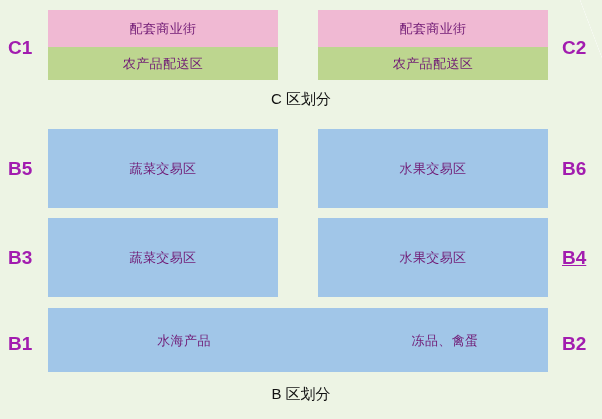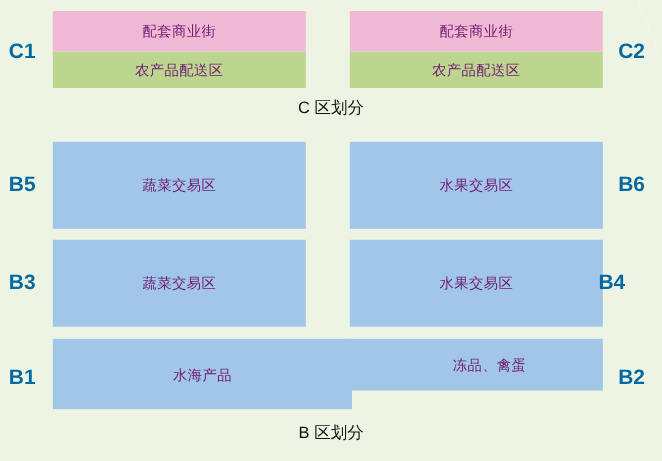--- a/index.html
+++ b/index.html
@@ -49,21 +49,21 @@
     color: #701a75;
     letter-spacing: 0.4px;
     line-height: 1;
     white-space: nowrap;
   }
 
   .side-label {
     position: absolute;
     font-size: 19px;
     font-weight: bold;
-    color: #0369a1;
+    color: #a21caf;
     line-height: 1;
     white-space: nowrap;
   }
   .side-label.left  { text-align: left; }
   .side-label.right { text-align: right; }
 
   .section-caption {
     position: absolute;
     width: 602px;
     left: 0;
@@ -125,29 +125,29 @@
   <div class="side-label left" style="left:8px; top:248px;">B3</div>
 
   <div class="zone-box" style="left:48px; top:218px; width:230px; height:79px; background:#a1c6e8;">
     <span class="zone-label">蔬菜交易区</span>
   </div>
 
   <div class="zone-box" style="left:318px; top:218px; width:230px; height:79px; background:#a1c6e8;">
     <span class="zone-label">水果交易区</span>
   </div>
 
-  <div class="side-label right" style="left:544px; top:248px;">B4</div>
+  <div class="side-label right" style="left:562px; top:248px;text-decoration:underline;">B4</div>
 
   <div class="side-label left" style="left:8px; top:334px;">B1</div>
 
   <div class="zone-box" style="left:48px; top:308px; width:272px; height:64px; background:#a1c6e8;">
     <span class="zone-label">水海产品</span>
   </div>
 
-  <div class="zone-box" style="left:318px; top:308px; width:230px; height:47px; background:#a1c6e8;padding-left:24px;">
+  <div class="zone-box" style="left:318px; top:308px; width:230px; height:64px; background:#a1c6e8;padding-left:24px;">
     <span class="zone-label">冻品、禽蛋</span>
   </div>
 
   <div class="side-label right" style="left:562px; top:334px;">B2</div>
 
   <div class="section-caption" style="top:386px;">B 区划分</div>
 
 </div>
 
 </body></html>

